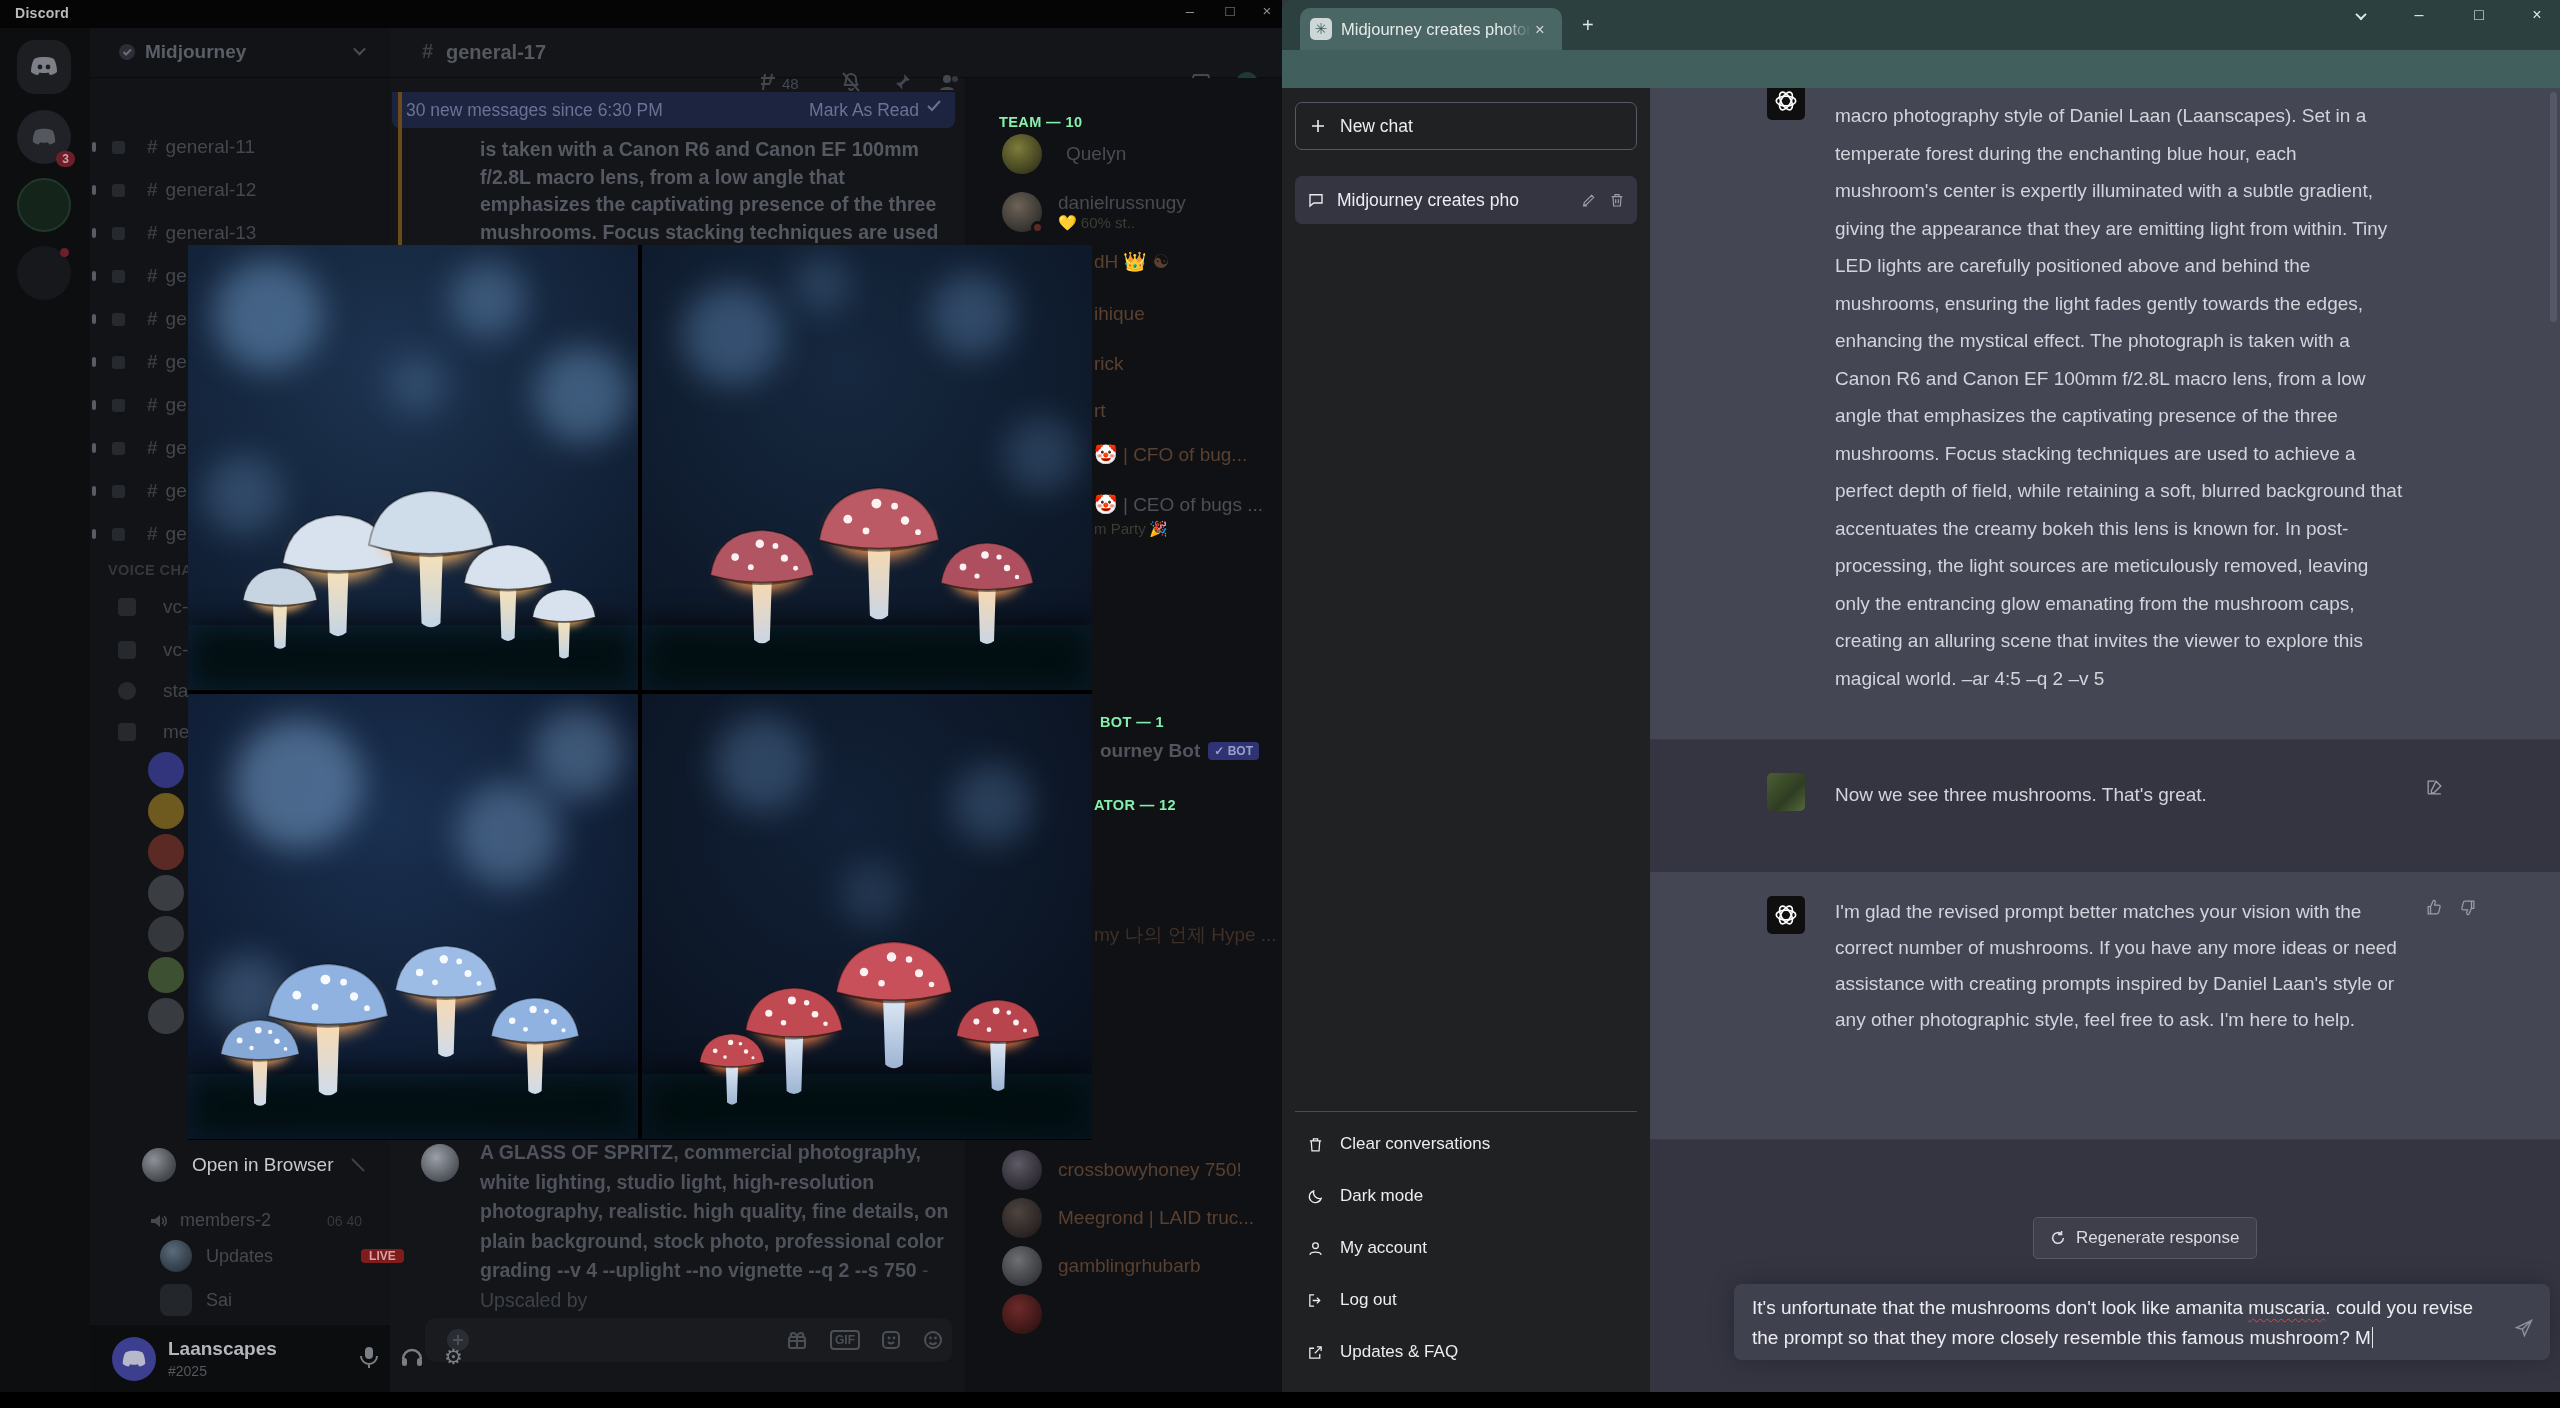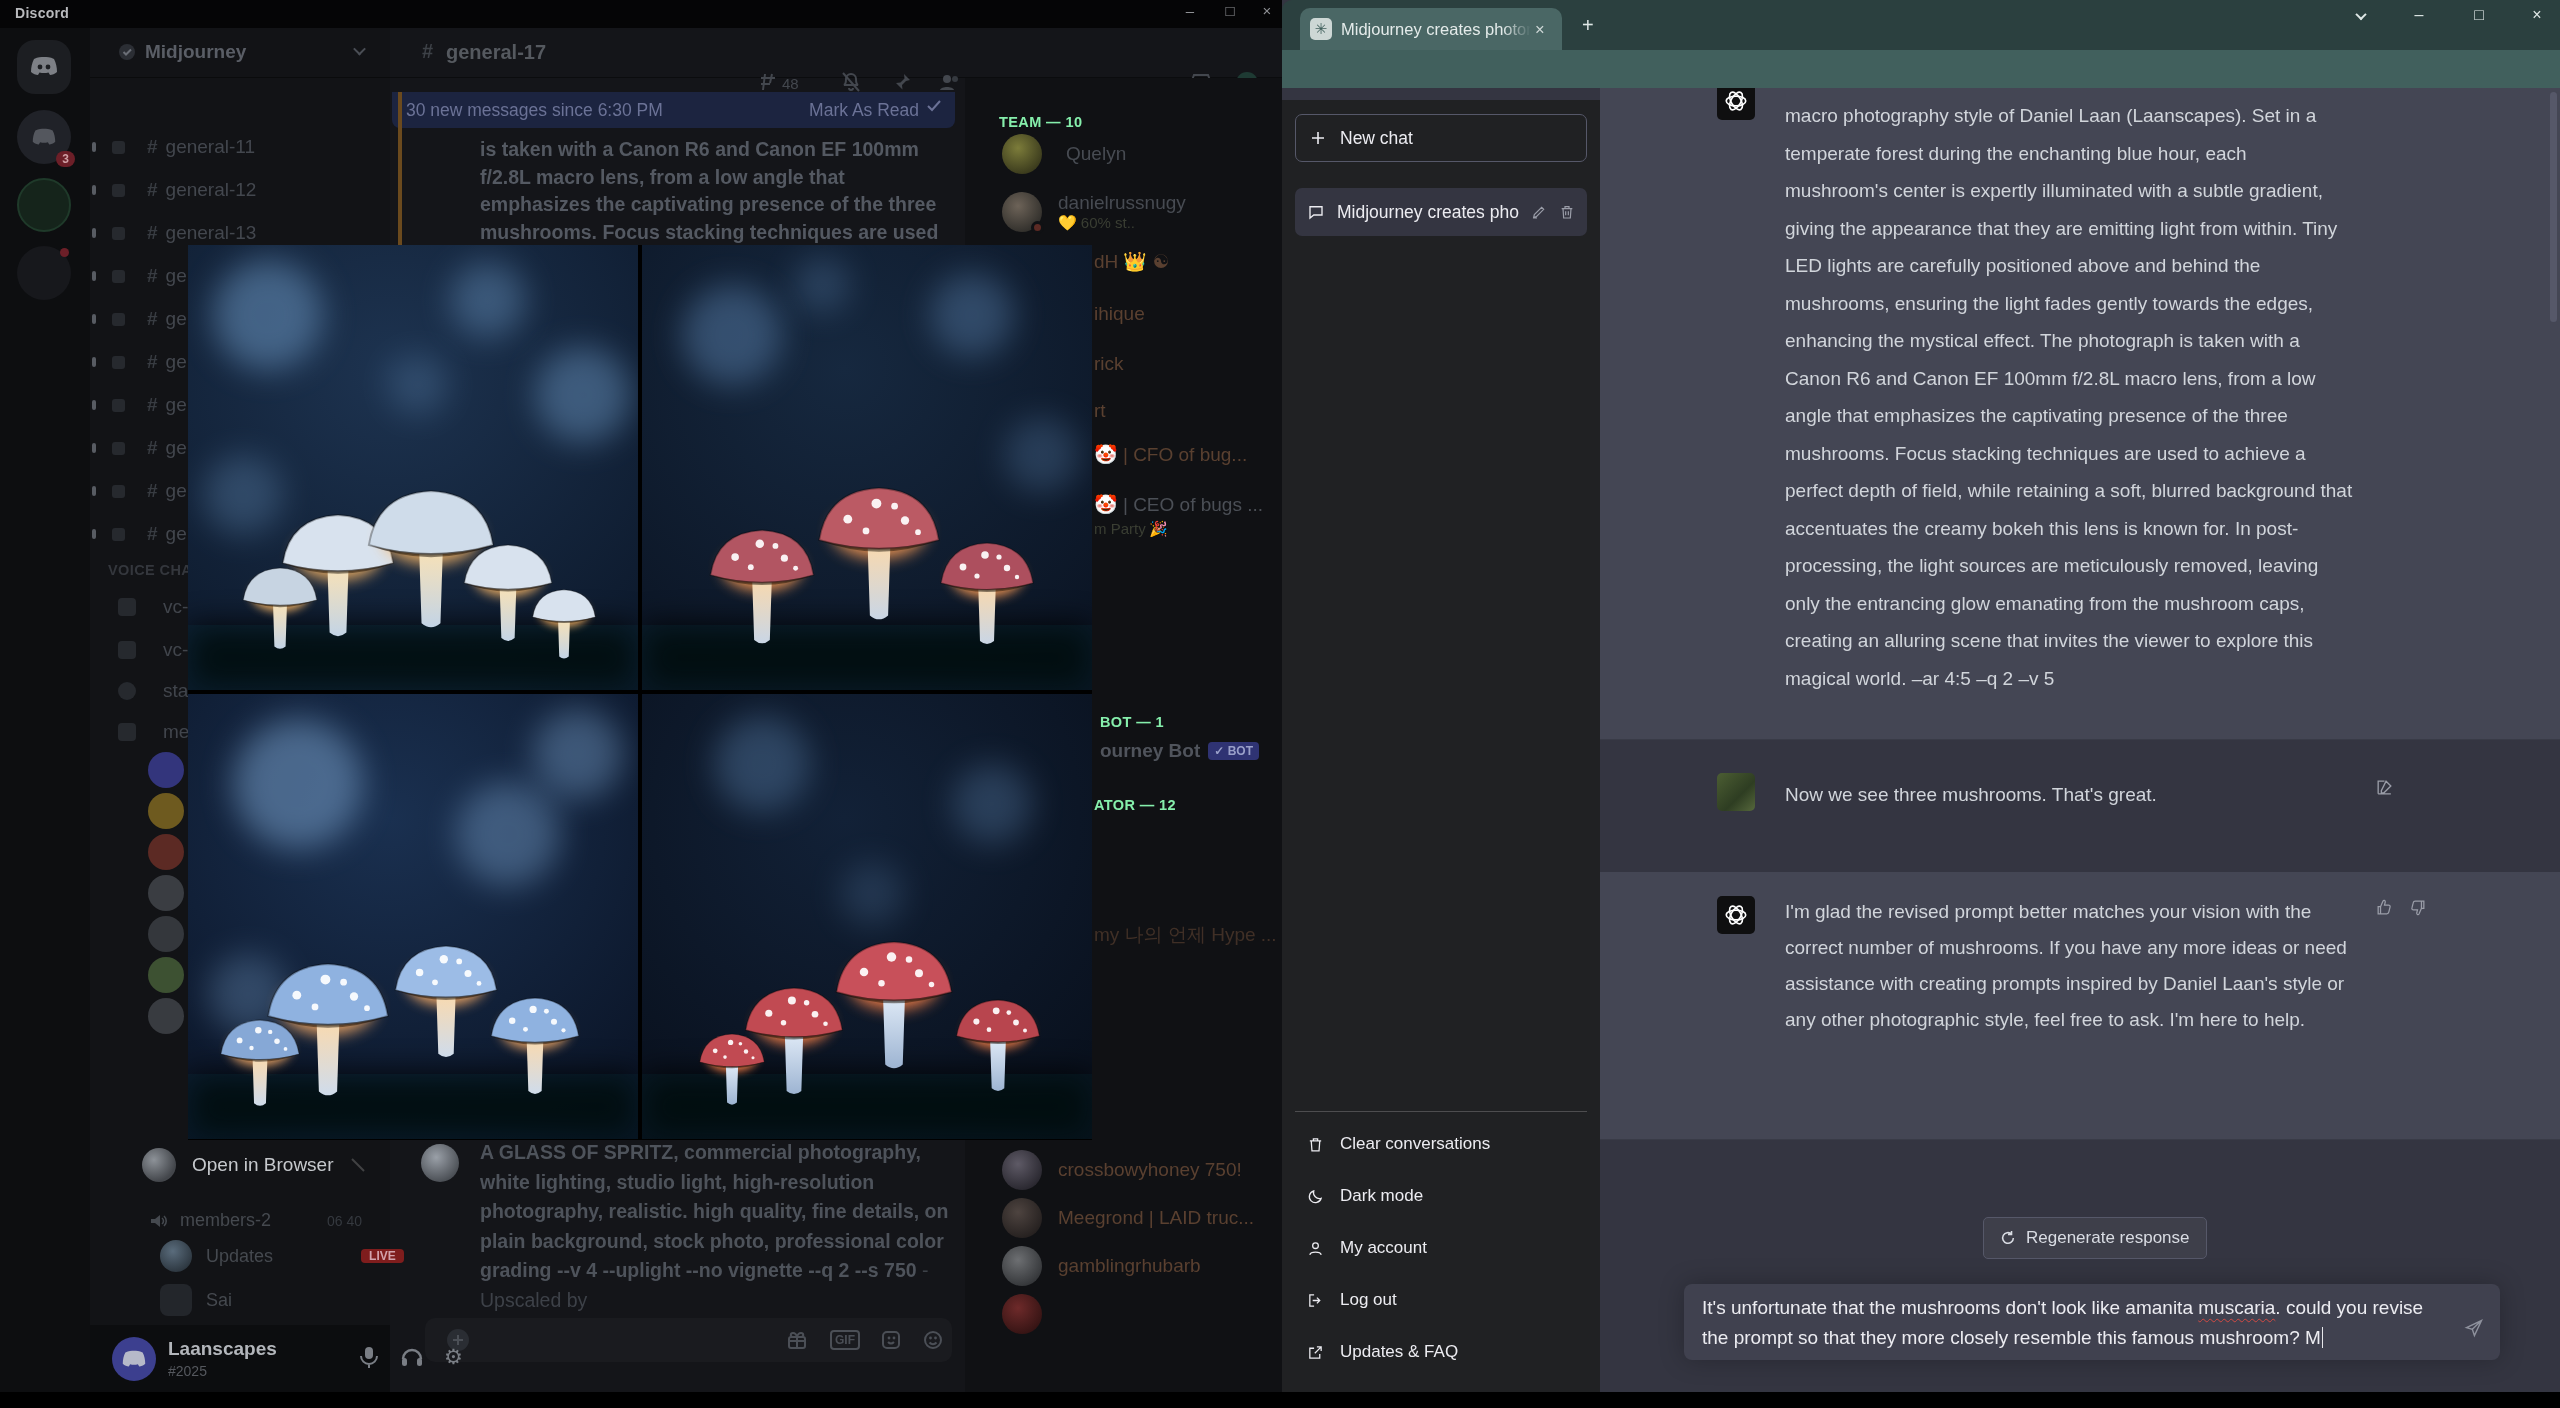--- a/index.html
+++ b/index.html
@@ -66,21 +66,21 @@
   .tbic{position:absolute;top:56px;width:28px;height:28px;display:flex;align-items:center;justify-content:center;color:#dfe7e6;font-size:19px;border-radius:50%;}
   .omni{position:absolute;left:146px;top:54px;width:800px;height:30px;background:#334e4b;border-radius:15px;display:flex;align-items:center;padding:0 12px;color:#dde6e5;font-size:16.5px;}
   .omni .path{color:#a7bab8;}
   .lock{width:11px;height:9px;border:1.5px solid #c3d1cf;border-radius:2px;position:relative;margin:4px 10px 0 4px;}
   .lock::before{content:"";position:absolute;left:1.5px;top:-6px;width:6px;height:6px;border:1.5px solid #c3d1cf;border-bottom:none;border-radius:4px 4px 0 0;}
   .extic{position:absolute;top:57px;width:26px;height:26px;border-radius:50%;display:flex;align-items:center;justify-content:center;font-size:13px;color:#fff;}
   .winctl{position:absolute;top:6px;color:#dfe7e6;font-size:16px;width:34px;text-align:center;}
 
   
   #gpt{position:absolute;left:0;top:88px;width:1278px;height:1304px;display:flex;}
-  .g-side{width:318px;background:#202123;position:relative;flex:none;padding:14px 13px;display:flex;flex-direction:column;margin-top:12px;}
+  .g-side{width:368px;background:#202123;position:relative;flex:none;padding:14px 13px;display:flex;flex-direction:column;}
   .g-newchat{height:48px;border:1px solid #565869;border-radius:7px;color:#ececf1;font-size:17.5px;display:flex;align-items:center;gap:14px;padding:0 14px;}
   .g-convo{margin-top:26px;height:48px;border-radius:7px;background:#343541;color:#ececf1;font-size:17.5px;display:flex;align-items:center;gap:12px;padding:0 12px;}
   .g-convo .t{flex:1;white-space:nowrap;overflow:hidden;}
   .g-menu{border-top:1px solid #4d4d4f;margin-top:auto;padding-top:6px;}
   .g-mitem{height:52px;display:flex;align-items:center;gap:16px;color:#ececf1;font-size:17px;padding:0 12px;border-radius:7px;}
   .g-main{flex:1;position:relative;background:#343541;overflow:hidden;}
   .g-row{position:absolute;left:0;width:960px;}
   .g-row.assist{background:#444654;border-bottom:1px solid rgba(0,0,0,.15);}
   .g-avatar{position:absolute;left:117px;width:38px;height:38px;border-radius:5px;}
   .g-text{position:absolute;left:185px;width:568px;color:#d1d5db;font-size:19px;line-height:37.5px;}

